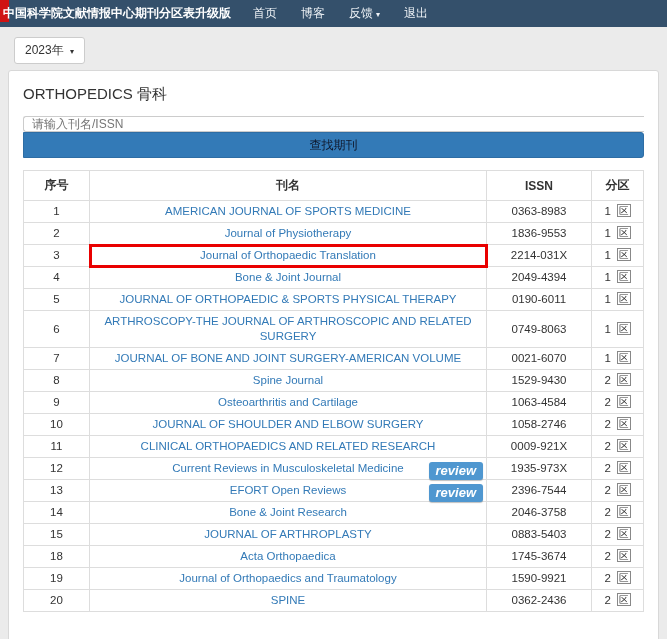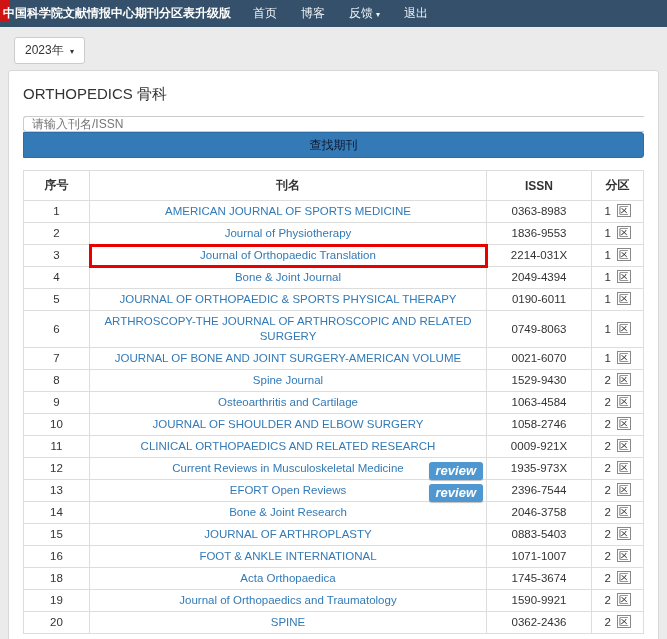--- a/index.html
+++ b/index.html
@@ -188,26 +188,20 @@
           <td class="col-issn">2046-3758</td>
           <td class="col-div">2 <span class="qu">区</span></td>
         </tr>
         <tr>
           <td class="col-num">15</td>
           <td class="col-name"><a href="#">JOURNAL OF ARTHROPLASTY</a></td>
           <td class="col-issn">0883-5403</td>
           <td class="col-div">2 <span class="qu">区</span></td>
         </tr>
         <tr>
-          <td class="col-num">16</td>
-          <td class="col-name"><a href="#">FOOT &amp; ANKLE INTERNATIONAL</a></td>
-          <td class="col-issn">1071-1007</td>
-          <td class="col-div">2 <span class="qu">区</span></td>
-        </tr>
-        <tr>
           <td class="col-num">18</td>
           <td class="col-name"><a href="#">Acta Orthopaedica</a></td>
           <td class="col-issn">1745-3674</td>
           <td class="col-div">2 <span class="qu">区</span></td>
         </tr>
         <tr>
           <td class="col-num">19</td>
           <td class="col-name"><a href="#">Journal of Orthopaedics and Traumatology</a></td>
           <td class="col-issn">1590-9921</td>
           <td class="col-div">2 <span class="qu">区</span></td>

